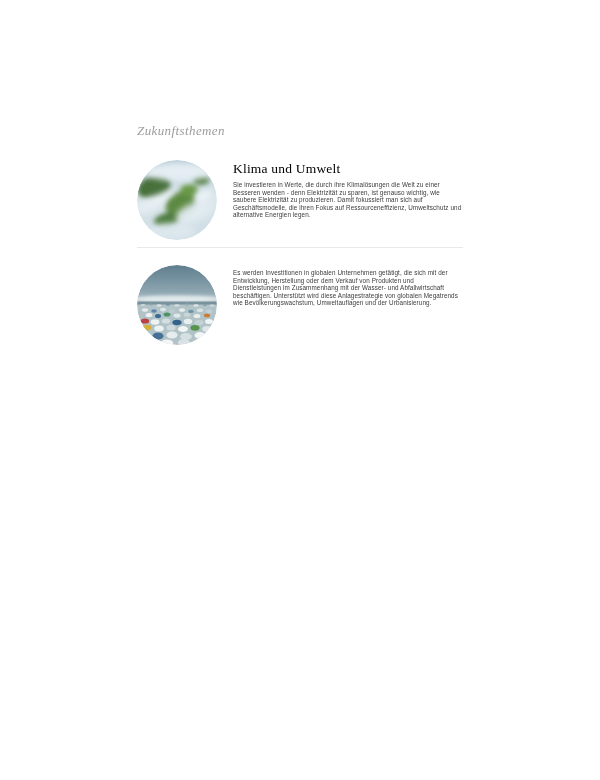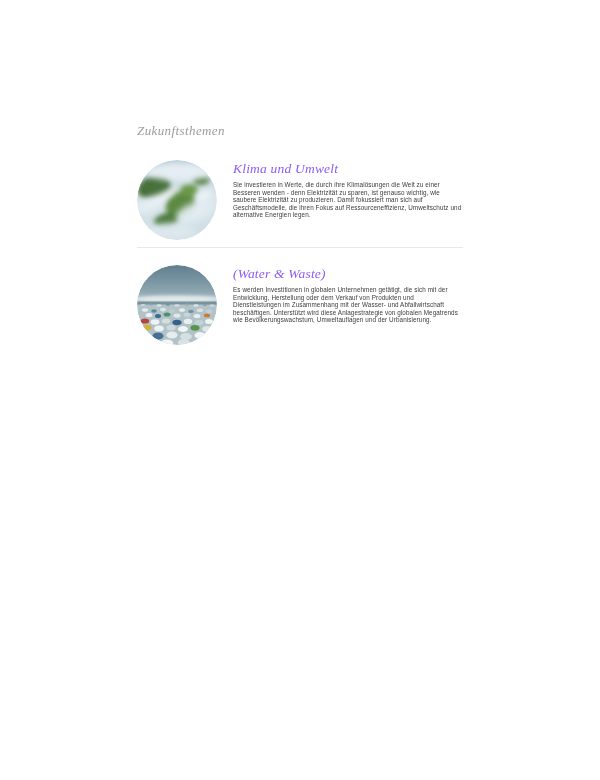--- a/index.html
+++ b/index.html
@@ -29,24 +29,24 @@
   .thumb {
     flex:0 0 80px; width:80px; height:80px;
     border-radius:50%; overflow:hidden;
   }
   .thumb svg { display:block; width:80px; height:80px; }
 
   .texts { width:230px; }
 
   .title {
     font-family:"Liberation Serif", serif;
-    font-style:italic; font-weight:400;
+    font-weight:400;
     font-size:13.5px; line-height:17px;
     letter-spacing:0.2px;
-    color:#8b5cf6;
+    color:#000000;
     margin-bottom:4px;
   }
   .title span { display:block; }
 
   .body-text {
     font-size:6.3px; line-height:7.6px;
     color:#3a3a3a;
     letter-spacing:0.1px;
   }
 
@@ -185,19 +185,18 @@
             <ellipse cx="14" cy="77" rx="6" ry="3.6" fill="#e4ebed"></ellipse>
             <ellipse cx="30" cy="78" rx="6.2" ry="3.6" fill="#f3f6f7"></ellipse>
             <ellipse cx="47" cy="77.5" rx="6" ry="3.6" fill="#d9e3e5"></ellipse>
             <ellipse cx="63" cy="78" rx="6" ry="3.6" fill="#ecf1f2"></ellipse>
           </g>
         </g>
       </svg>
     </div>
     <div class="texts">
       <h2 class="title">
-        <span>(Water &amp; Waste)</span>
       </h2>
       <p class="body-text">Es werden Investitionen in globalen Unternehmen getätigt, die sich mit der Entwicklung, Herstellung oder dem Verkauf von Produkten und Dienstleistungen im Zusammenhang mit der Wasser- und Abfallwirtschaft beschäftigen. Unterstützt wird diese Anlagestrategie von globalen Megatrends wie Bevölkerungswachstum, Umweltauflagen und der Urbanisierung.</p>
     </div>
   </section>
 
 </div>
 
 </body></html>

